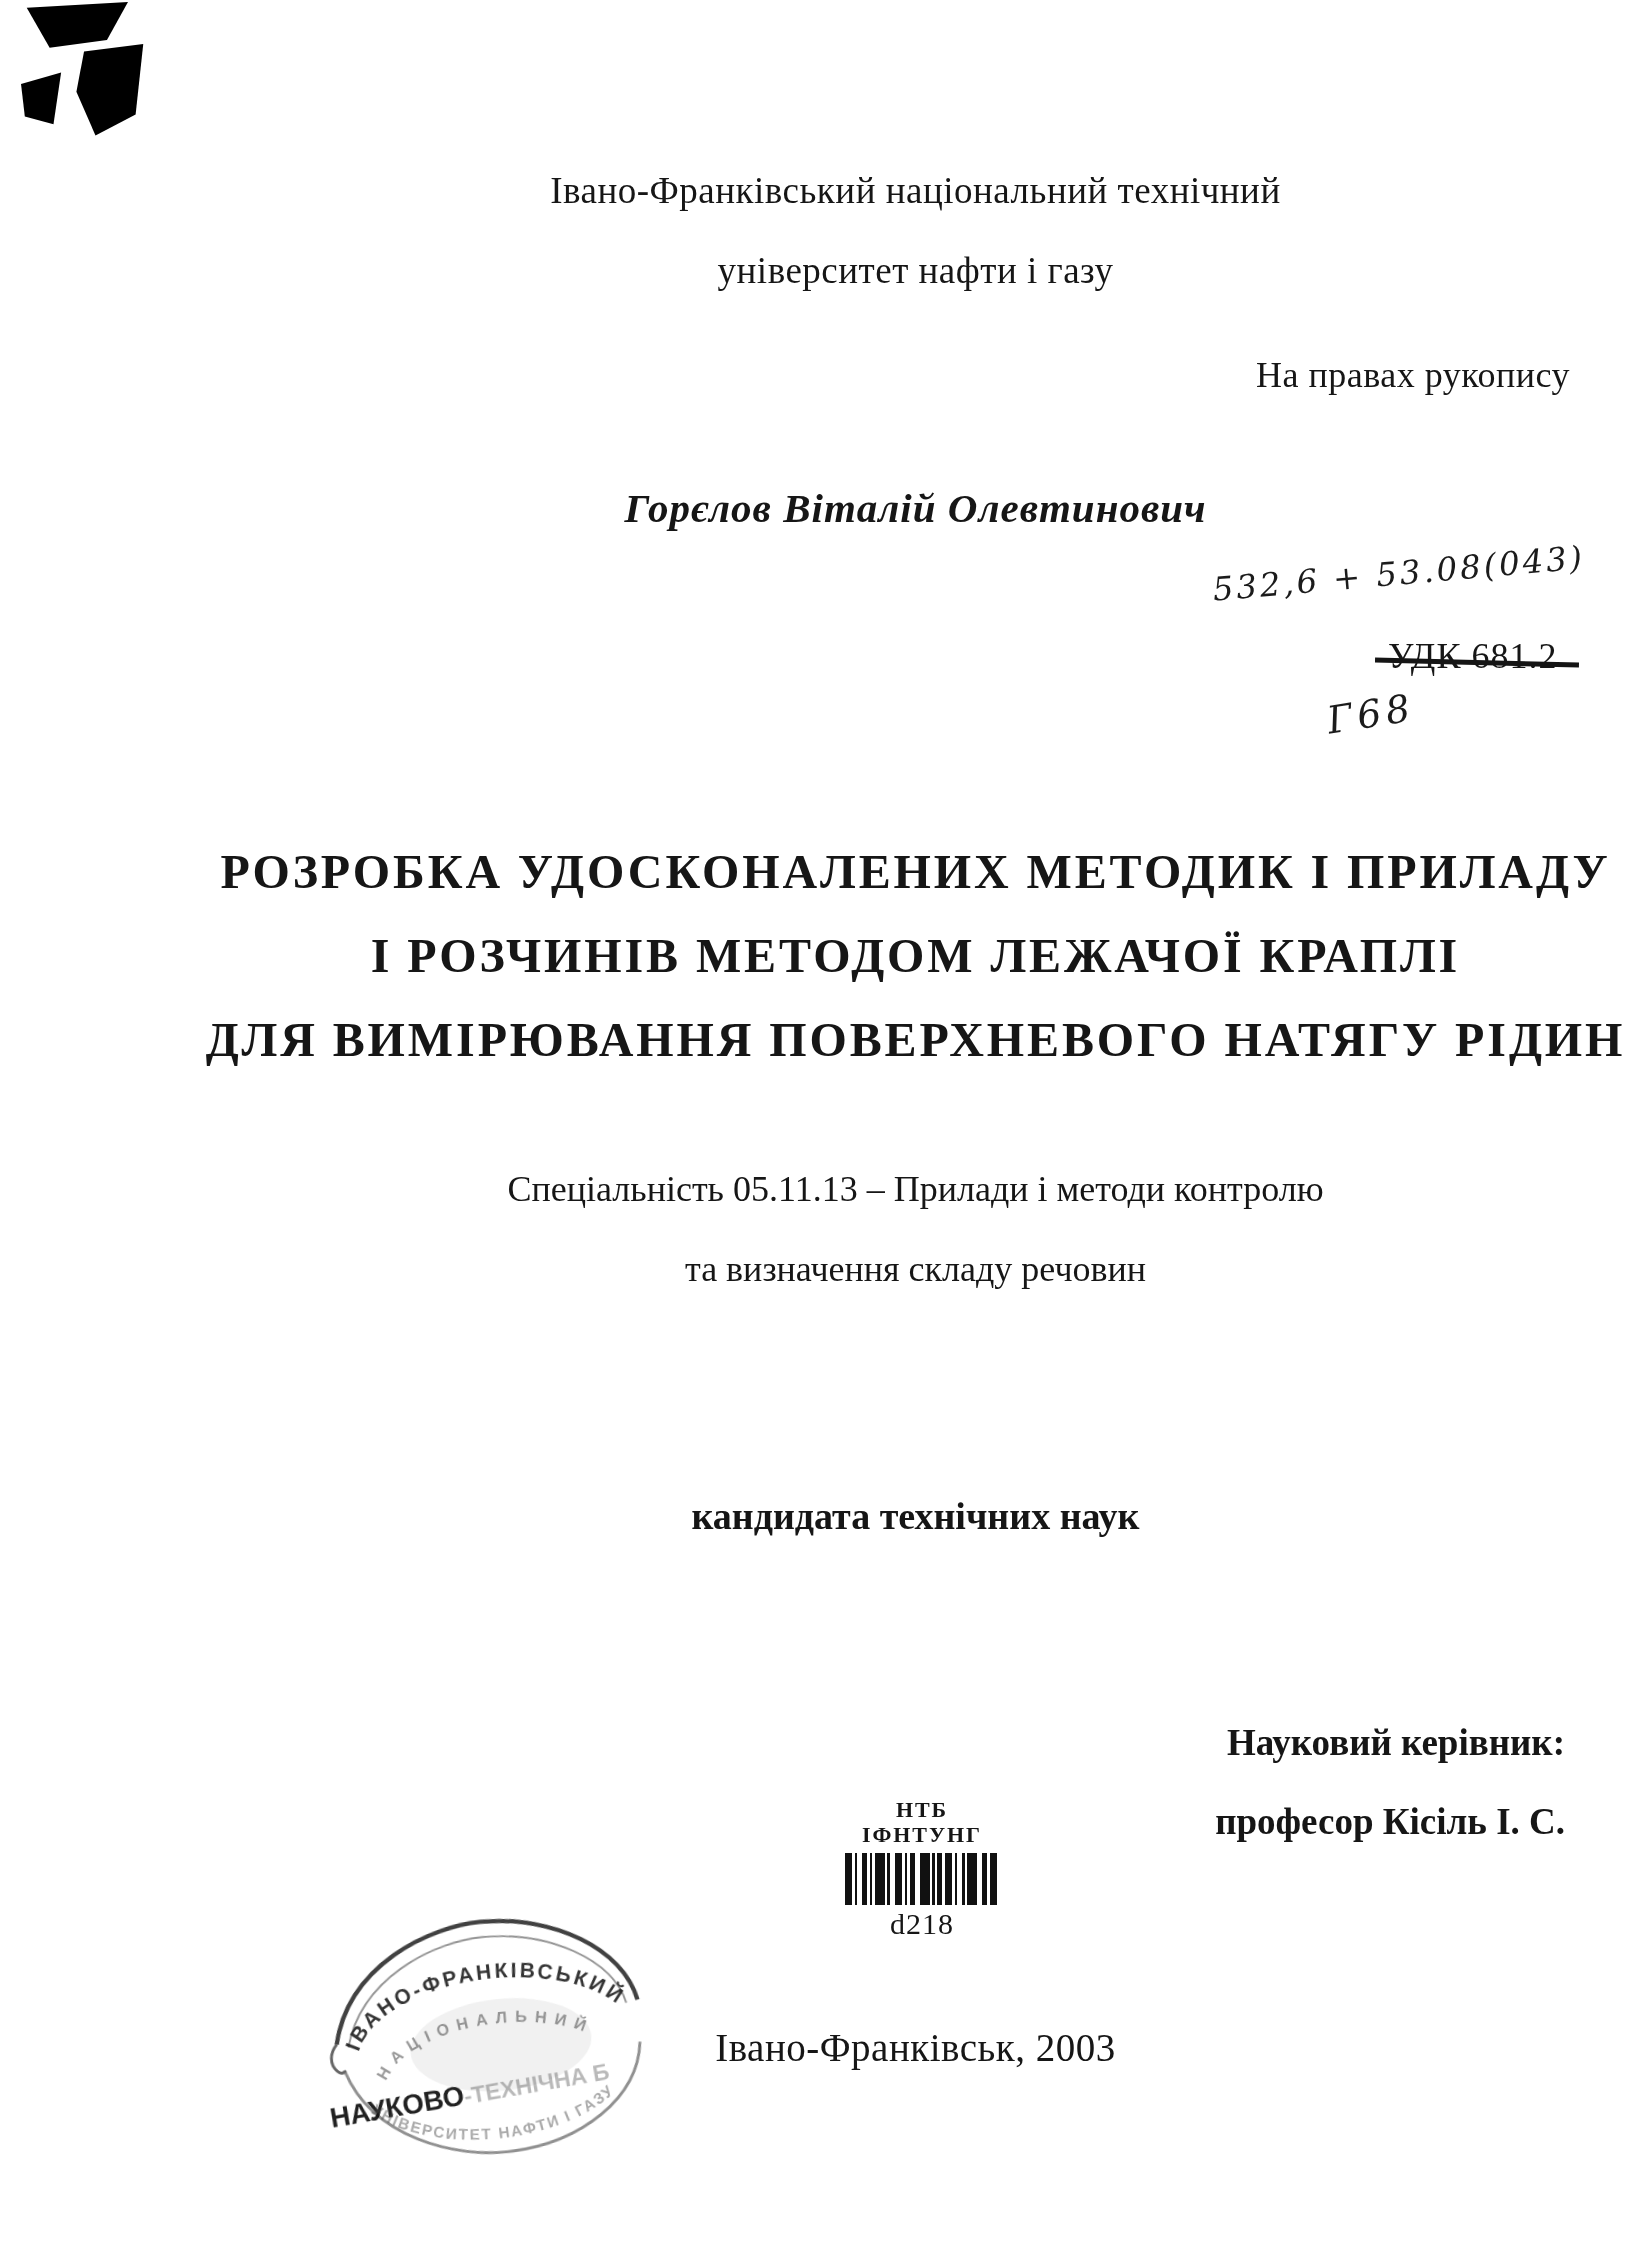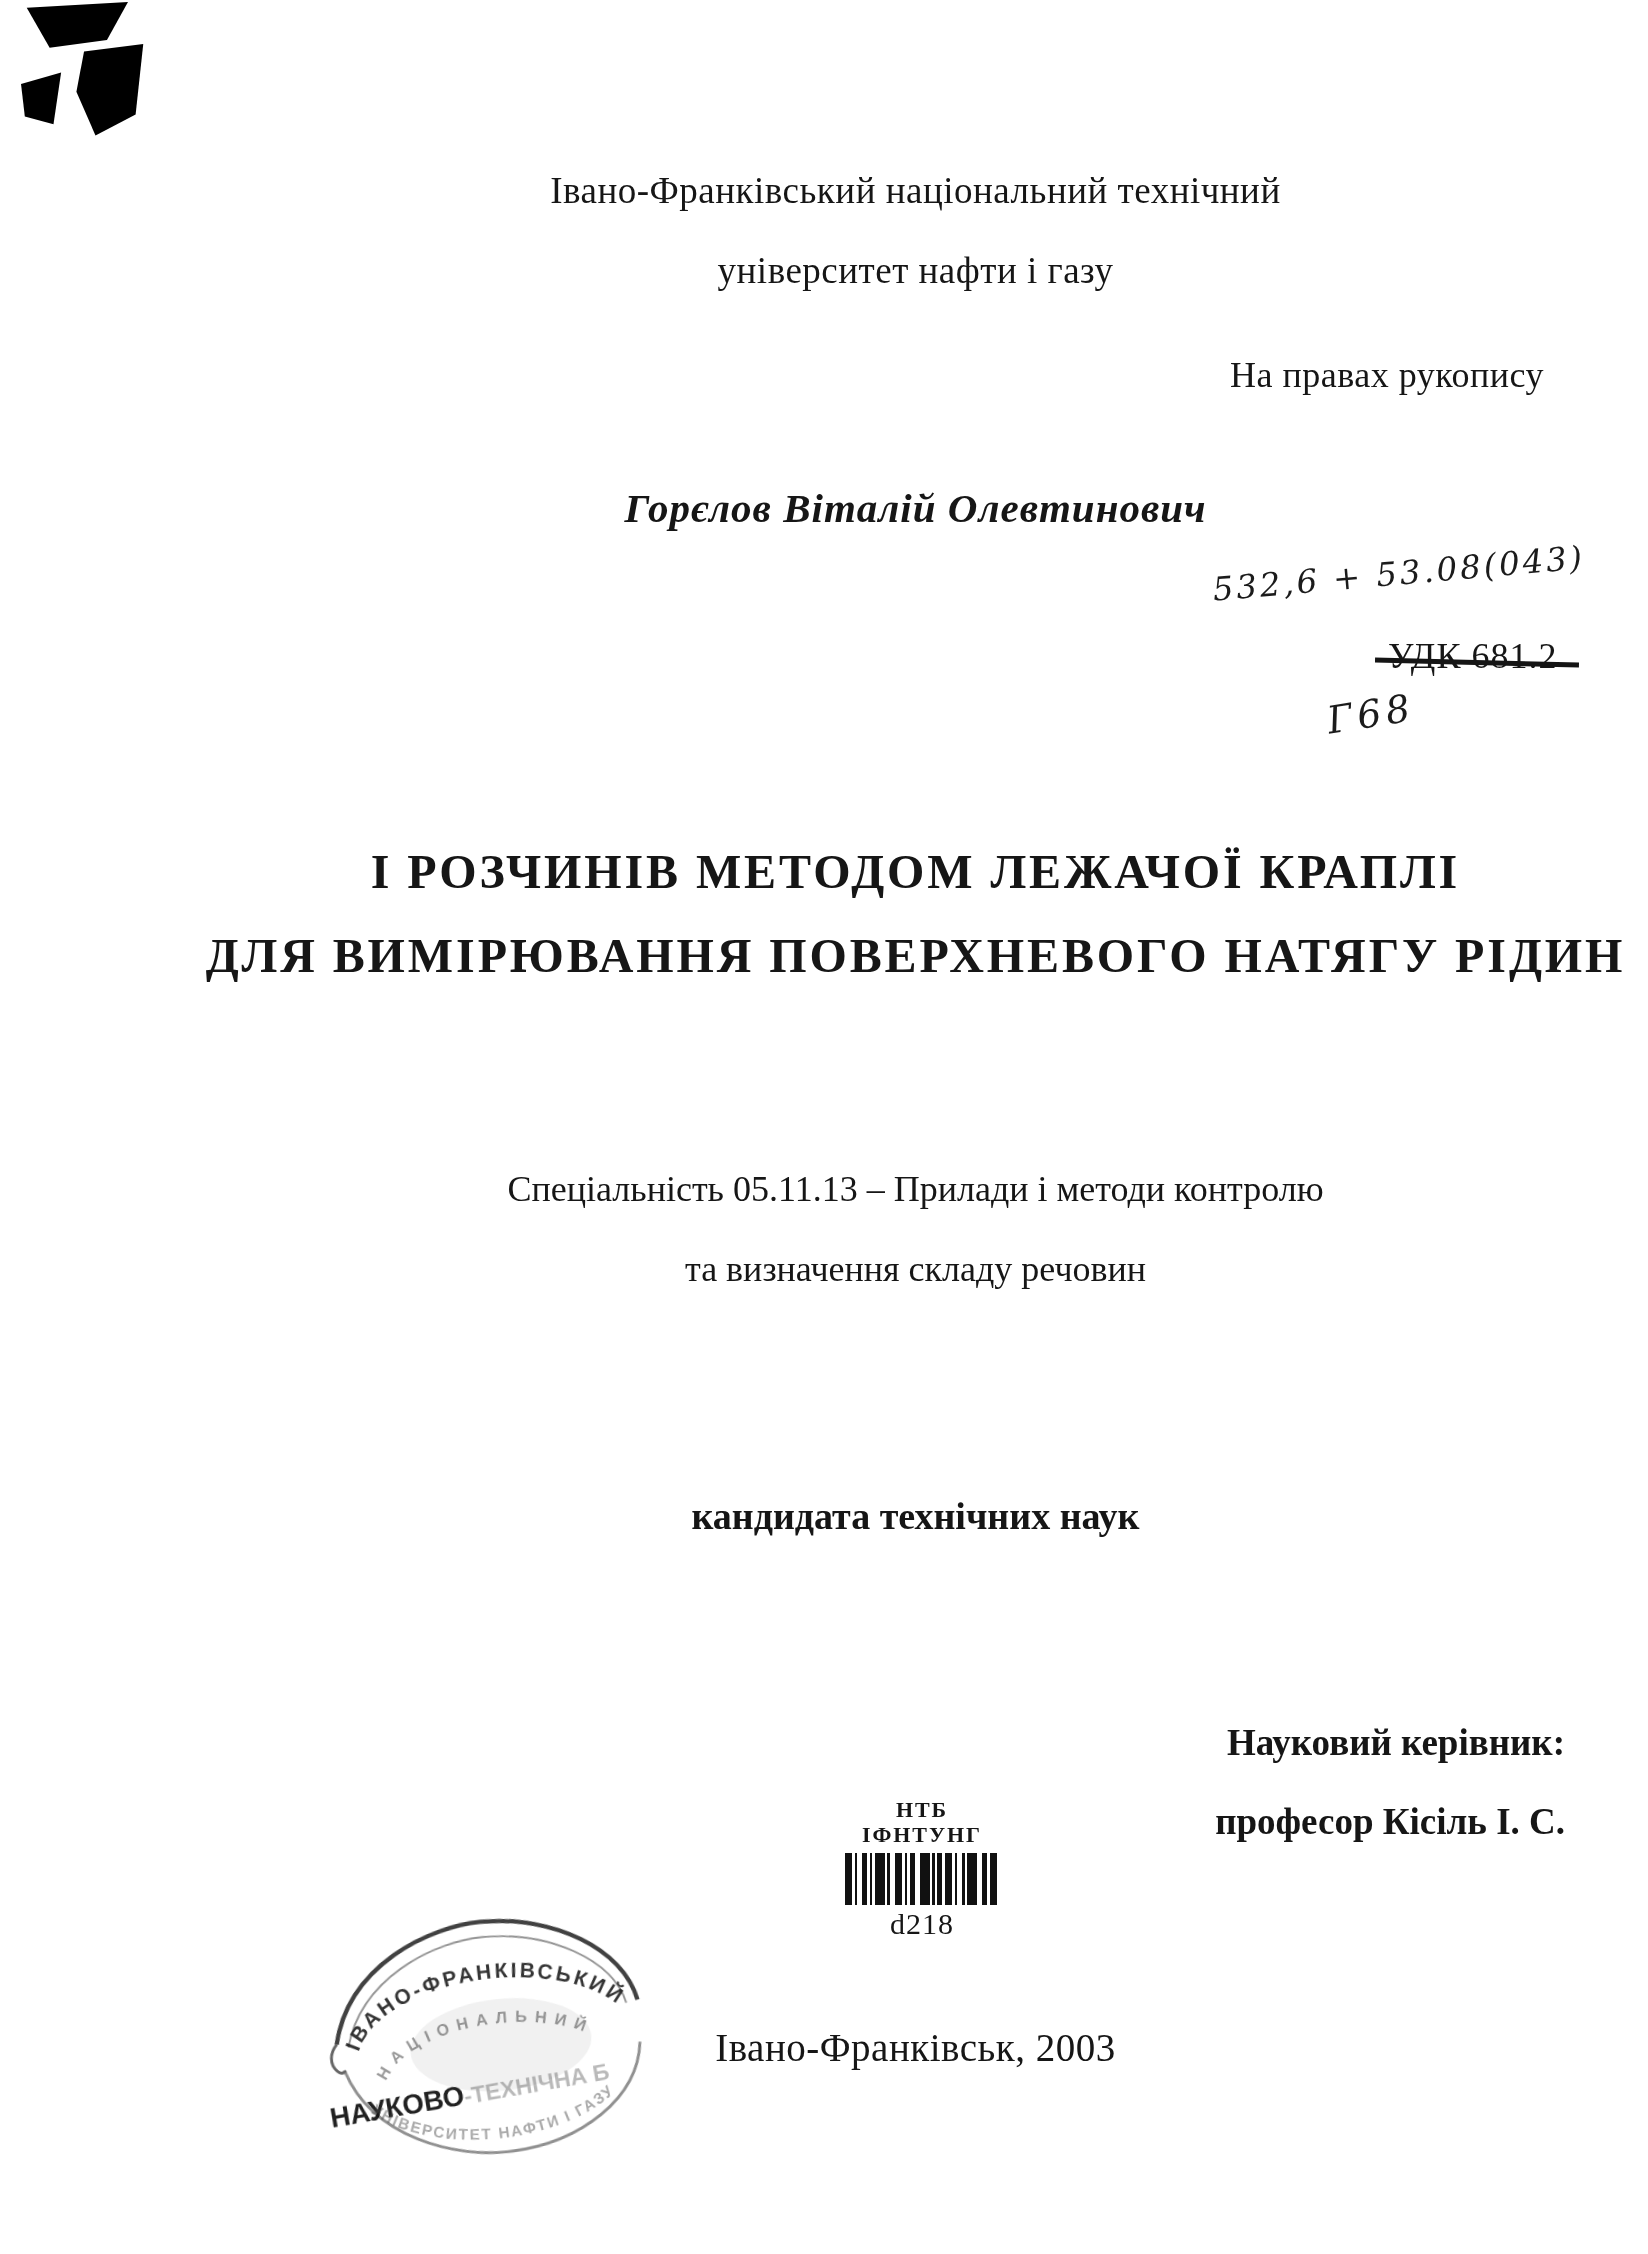--- a/index.html
+++ b/index.html
@@ -10,21 +10,21 @@
     overflow:hidden;
     font-family:"Liberation Serif", serif;
     color:#161616;
   }
   .center-col{
     position:absolute;left:182px;width:1467px;
     text-align:center;
   }
   .hdr{top:151px;font-weight:normal;font-size:37px;line-height:80px;letter-spacing:0.5px;}
   .manuscript{
-    position:absolute;right:105px;top:354px;
+    position:absolute;right:79px;top:354px;
     font-size:36px;letter-spacing:0.5px;
   }
   .author{top:484px;font-weight:bold;font-style:italic;font-size:41px;letter-spacing:1px;}
   .hand{
     font-family:"DejaVu Serif", serif;
     font-style:italic;color:#1b1b1b;
   }
   .hand-udc{
     position:absolute;left:1212px;top:553px;width:411px;
     font-size:32.5px;letter-spacing:2.9px;
@@ -89,20 +89,21 @@
   <div class="hand hand-udc">532,6 + 53.08(043)</div>
 
   <div class="udc">
     <span>УДК 681.2</span>
     <div class="strike"></div>
   </div>
 
   <div class="hand hand-g68">Г68</div>
 
   <div class="center-col title">
+    <div>РОЗРОБКА УДОСКОНАЛЕНИХ МЕТОДИК І ПРИЛАДУ</div>
     <div>І РОЗЧИНІВ МЕТОДОМ ЛЕЖАЧОЇ КРАПЛІ</div>
     <div>ДЛЯ ВИМІРЮВАННЯ ПОВЕРХНЕВОГО НАТЯГУ РІДИН</div>
   </div>
 
   <div class="center-col spec">
     <div>Спеціальність 05.11.13 – Прилади і методи контролю</div>
     <div>та визначення складу речовин</div>
   </div>
 
   <div class="center-col thesis">

